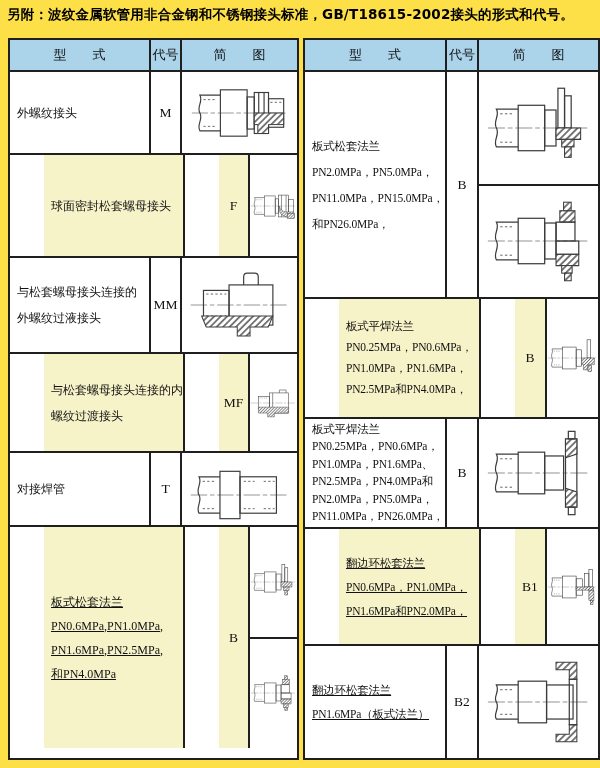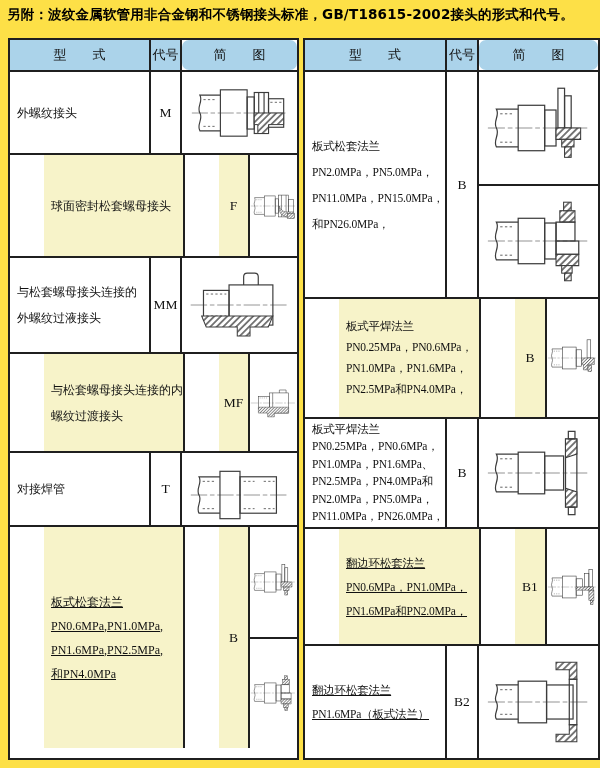--- a/index.html
+++ b/index.html
@@ -8,21 +8,21 @@
   .title{position:absolute;left:7px;top:6px;width:588px;
          font-family:"DejaVu Sans","Liberation Sans",sans-serif;
          font-weight:bold;font-size:13.5px;letter-spacing:.2px;color:#000;}
   .tables{position:absolute;left:8px;top:38px;display:flex;gap:4px;}
   .tbl{border:2px solid var(--border,#1f1f1f);display:flex;flex-direction:column;background:#fff;}
   .tbl-l{width:287px;}
   .tbl-r{width:293px;}
   .row{display:flex;box-sizing:border-box;border-bottom:2px solid var(--border,#1f1f1f);}
   .row:last-child{border-bottom:none;}
   .cell{box-sizing:border-box;border-right:2px solid var(--border,#1f1f1f);overflow:hidden;}
-  .cell:last-child{border-right:none;border-radius:7px;}
+  .cell:last-child{border-right:none;}
   .tbl-l .c-type{width:141px;}
   .tbl-l .c-code{width:31px;}
   .tbl-l .c-fig{flex:1;}
   .tbl-r .c-type{width:142px;}
   .tbl-r .c-code{width:32px;}
   .tbl-r .c-fig{flex:1;}
   .c-type{display:flex;align-items:center;padding:3px 2px 3px 7px;
           font-size:12px;line-height:26px;white-space:pre;}
   .tbl-r .c-type{font-size:11.5px;letter-spacing:-0.2px;}
   .lh22 .c-type{line-height:21px;}

